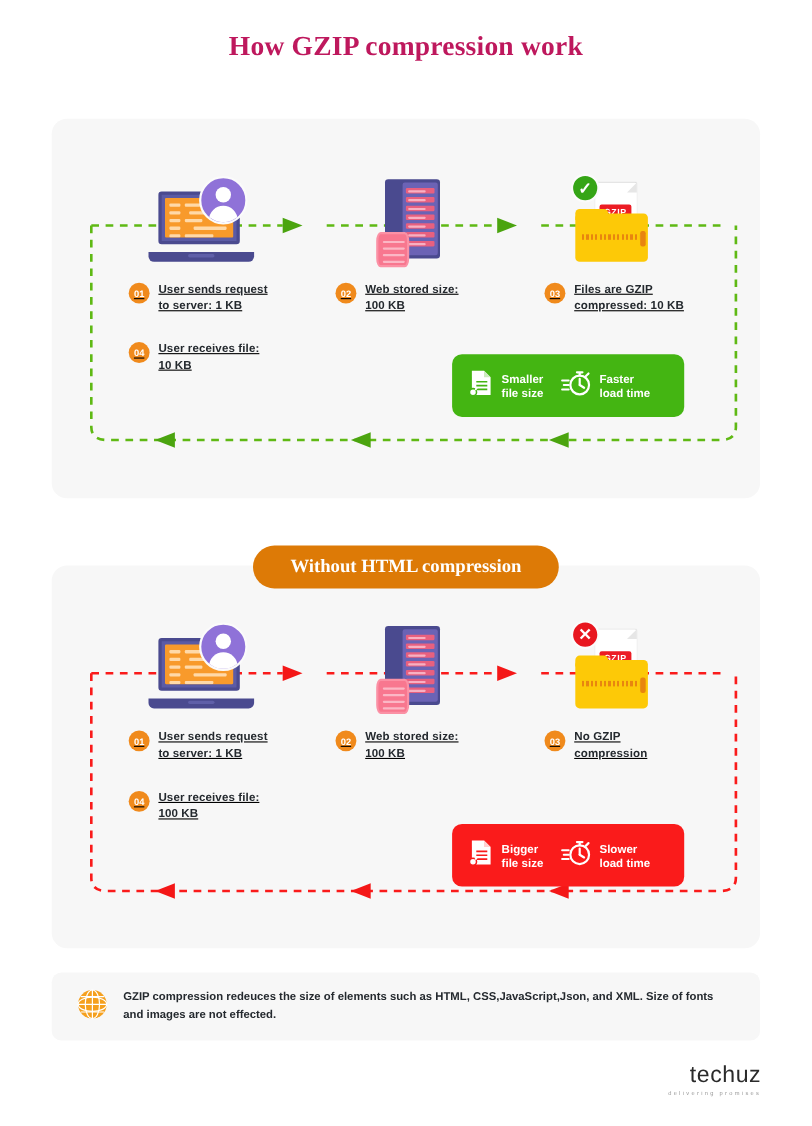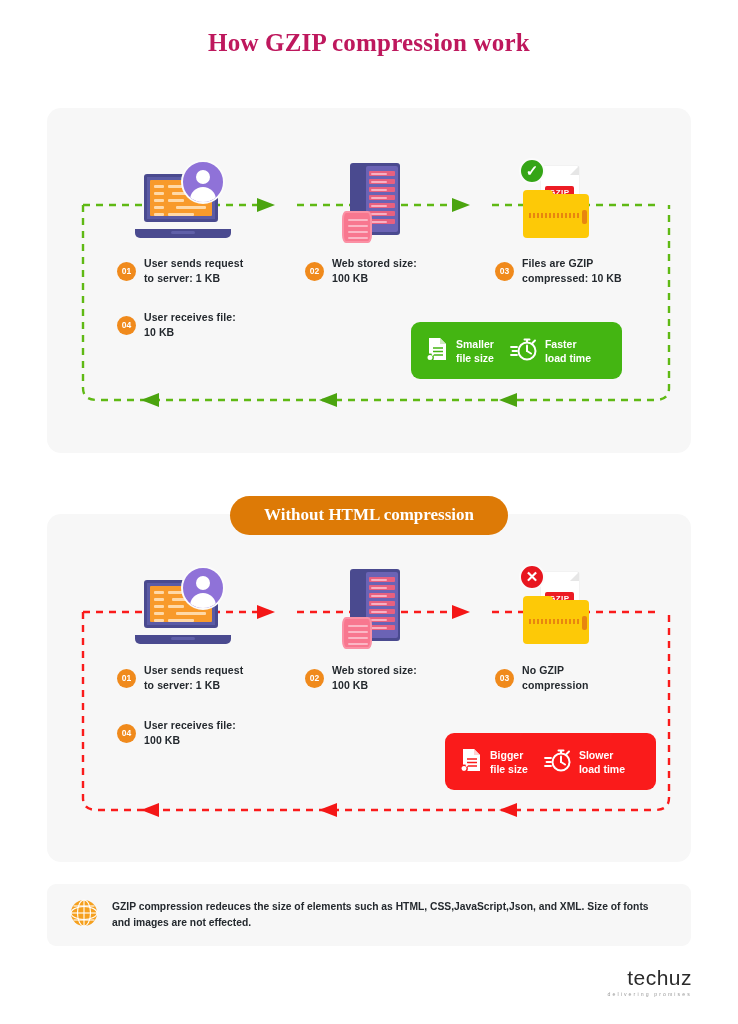--- a/index.html
+++ b/index.html
@@ -163,21 +163,21 @@
     position: absolute; left: 2px; top: -4px;
     width: 26px; height: 26px; border-radius: 50%;
     display: flex; align-items: center; justify-content: center;
     color: #fff; font-size: 15px; font-weight: bold;
     border: 2px solid #fbfbfb;
   }
   .badge-ok { background: #35a516; }
   .badge-no { background: #e8161f; }
 
   
-  .step { position: absolute; display: flex; align-items: center; gap: 8px; }
+  .step { position: absolute; display: flex; align-items: flex-start; gap: 8px; text-decoration: underline; }
   .step-num {
     width: 19px; height: 19px; border-radius: 50%;
     background: #f08a1c; color: #ffffff;
     font-size: 8.5px; font-weight: bold;
     display: flex; align-items: center; justify-content: center;
     flex: 0 0 19px; margin-top: 1px;
   }
   .step-text {
     font-size: 10.5px; font-weight: bold; color: #24292e;
     line-height: 1.42; letter-spacing: .1px;
@@ -469,21 +469,21 @@
     </span>
   </div>
   <div class="step" style="left:70px; top:204px; width:160px;">
     <span class="step-num">04</span>
     <span class="step-text">
       <span>User receives file:</span><br>
       <span>100 KB</span>
     </span>
   </div>
 
-  <div class="result-box result-red" style="left:364px; top:219px;margin-left:34px;">
+  <div class="result-box result-red" style="left:364px; top:235px;">
     <div class="result-item">
       <span class="ricon">
         <svg width="24" height="26" viewBox="0 0 24 26">
           <path d="M4 2 h11 l6 6 v16 h-17 z" fill="#ffffff"></path>
           <path d="M15 2 l6 6 h-6 z" fill="#ffd2d2"></path>
           <g stroke="#fa1b1b" stroke-width="1.5">
             <line x1="8" y1="12" x2="18" y2="12"></line>
             <line x1="8" y1="15.5" x2="18" y2="15.5"></line>
             <line x1="8" y1="19" x2="18" y2="19"></line>
           </g>

